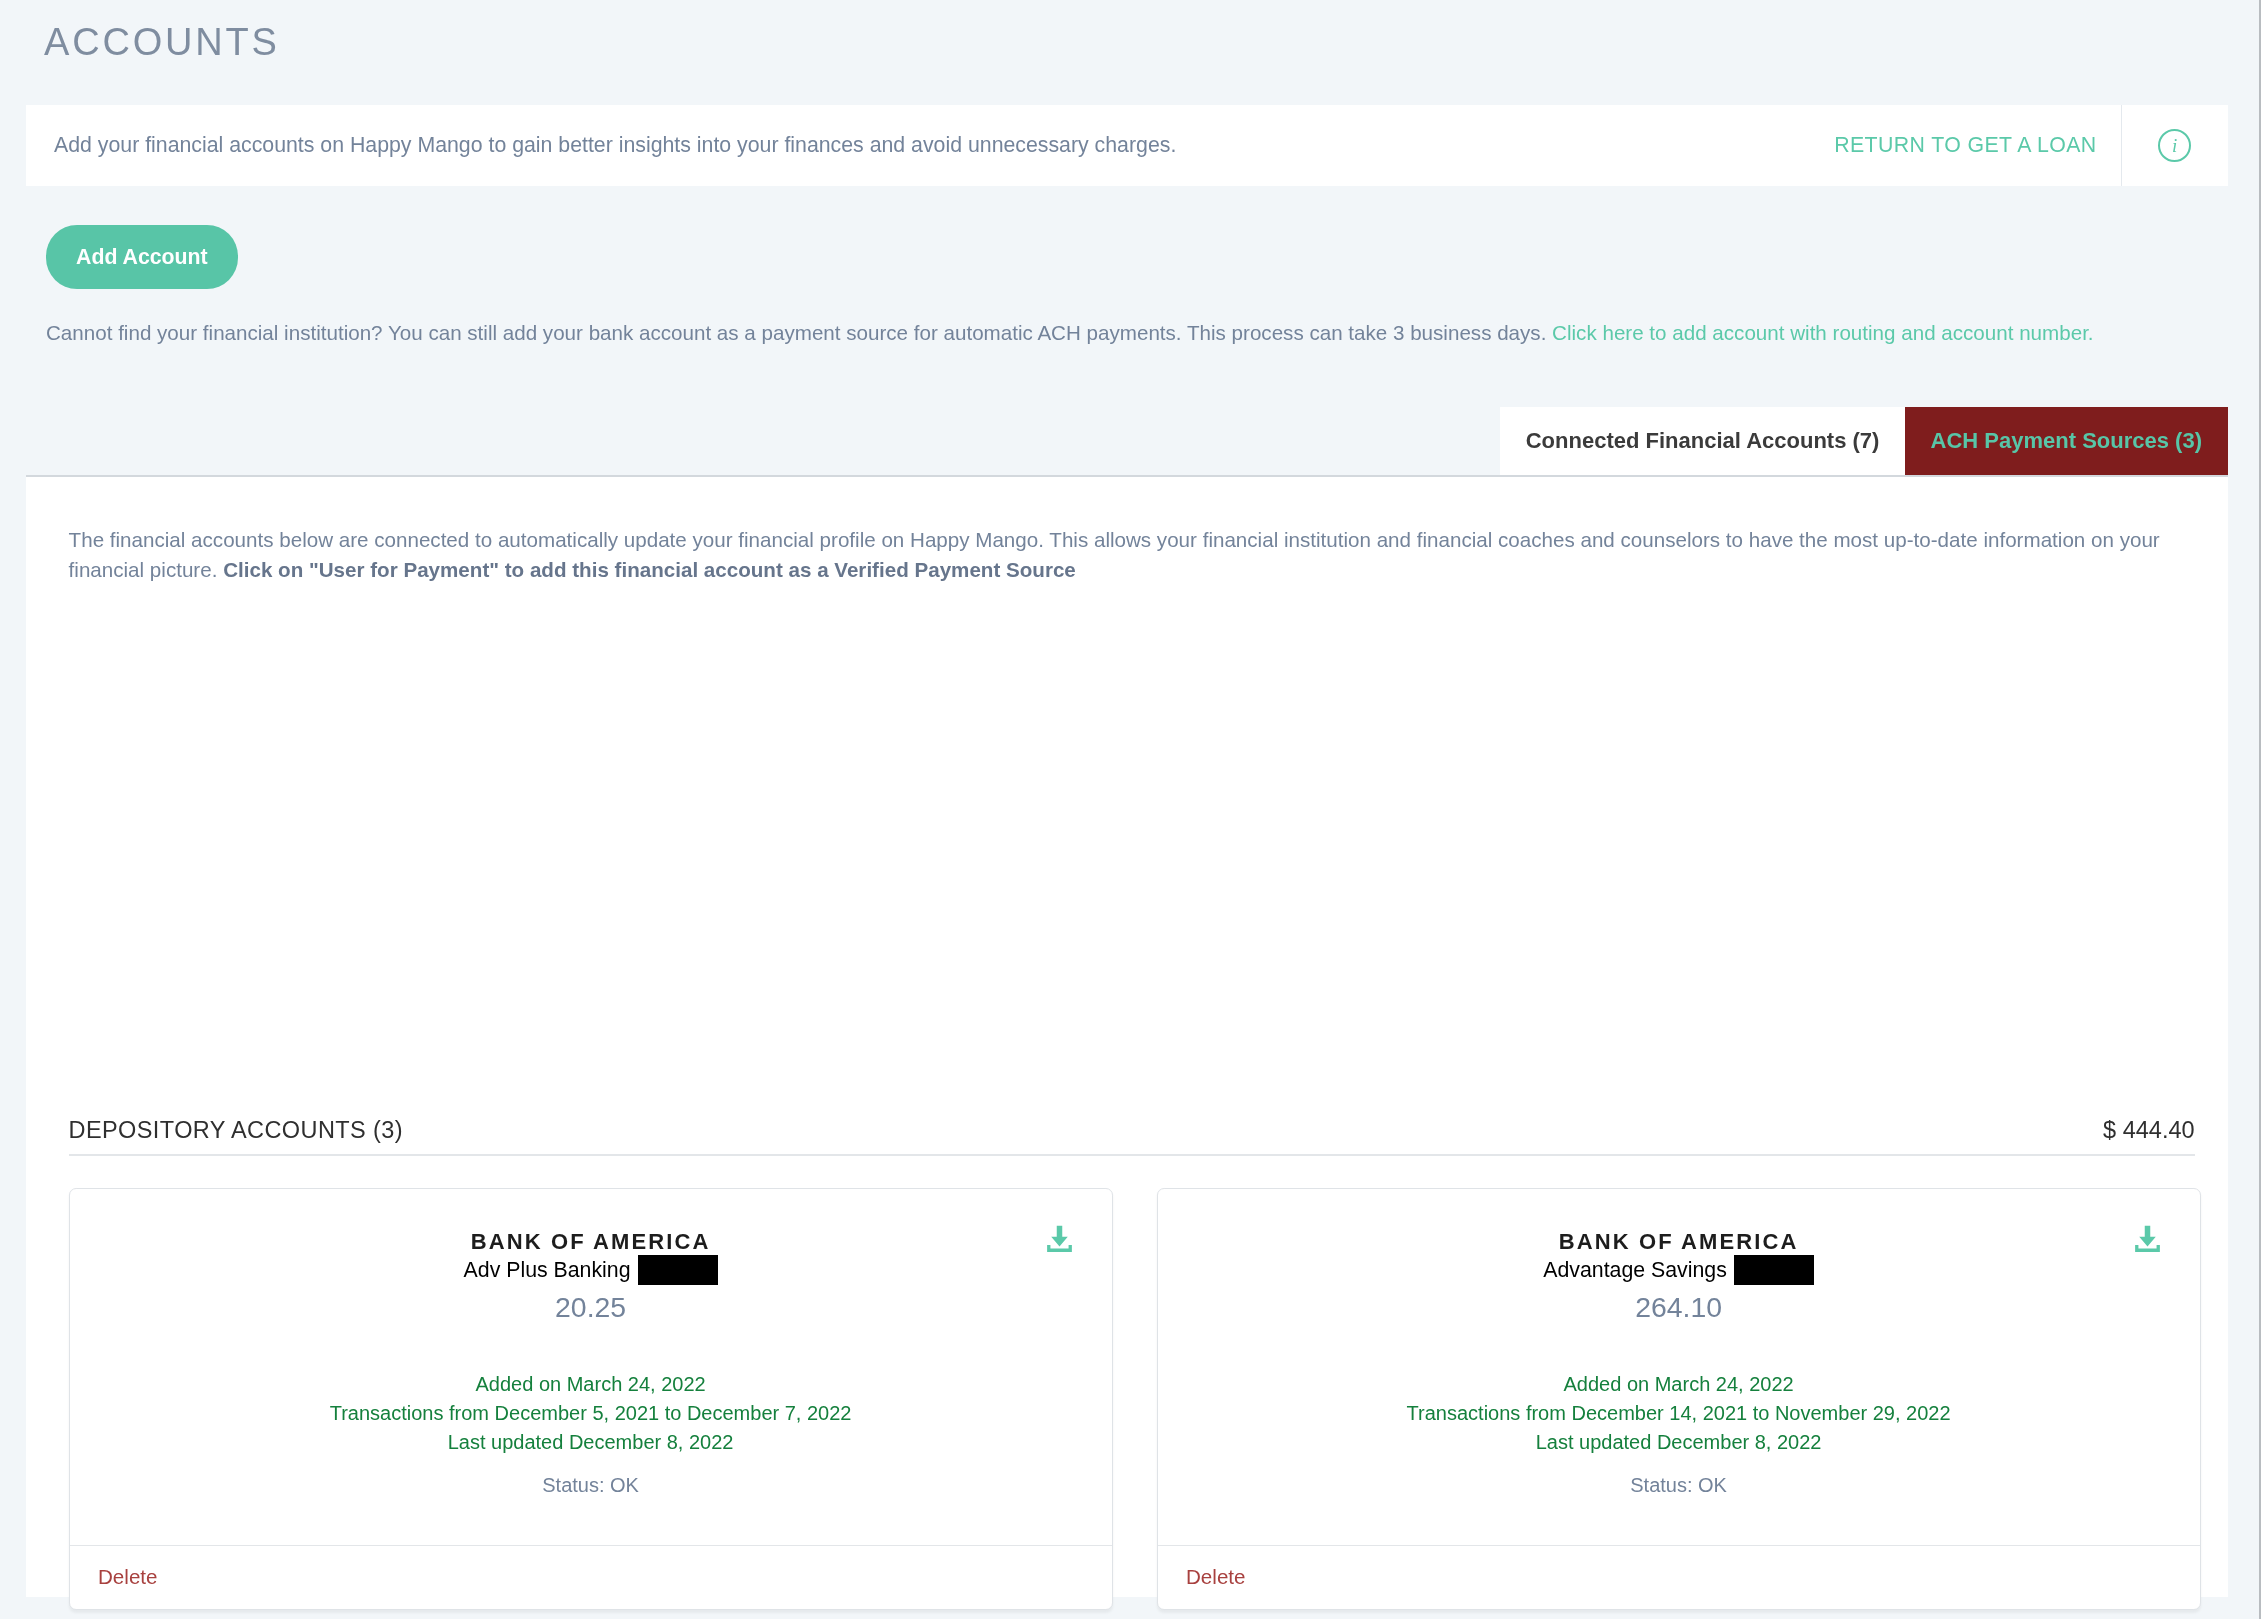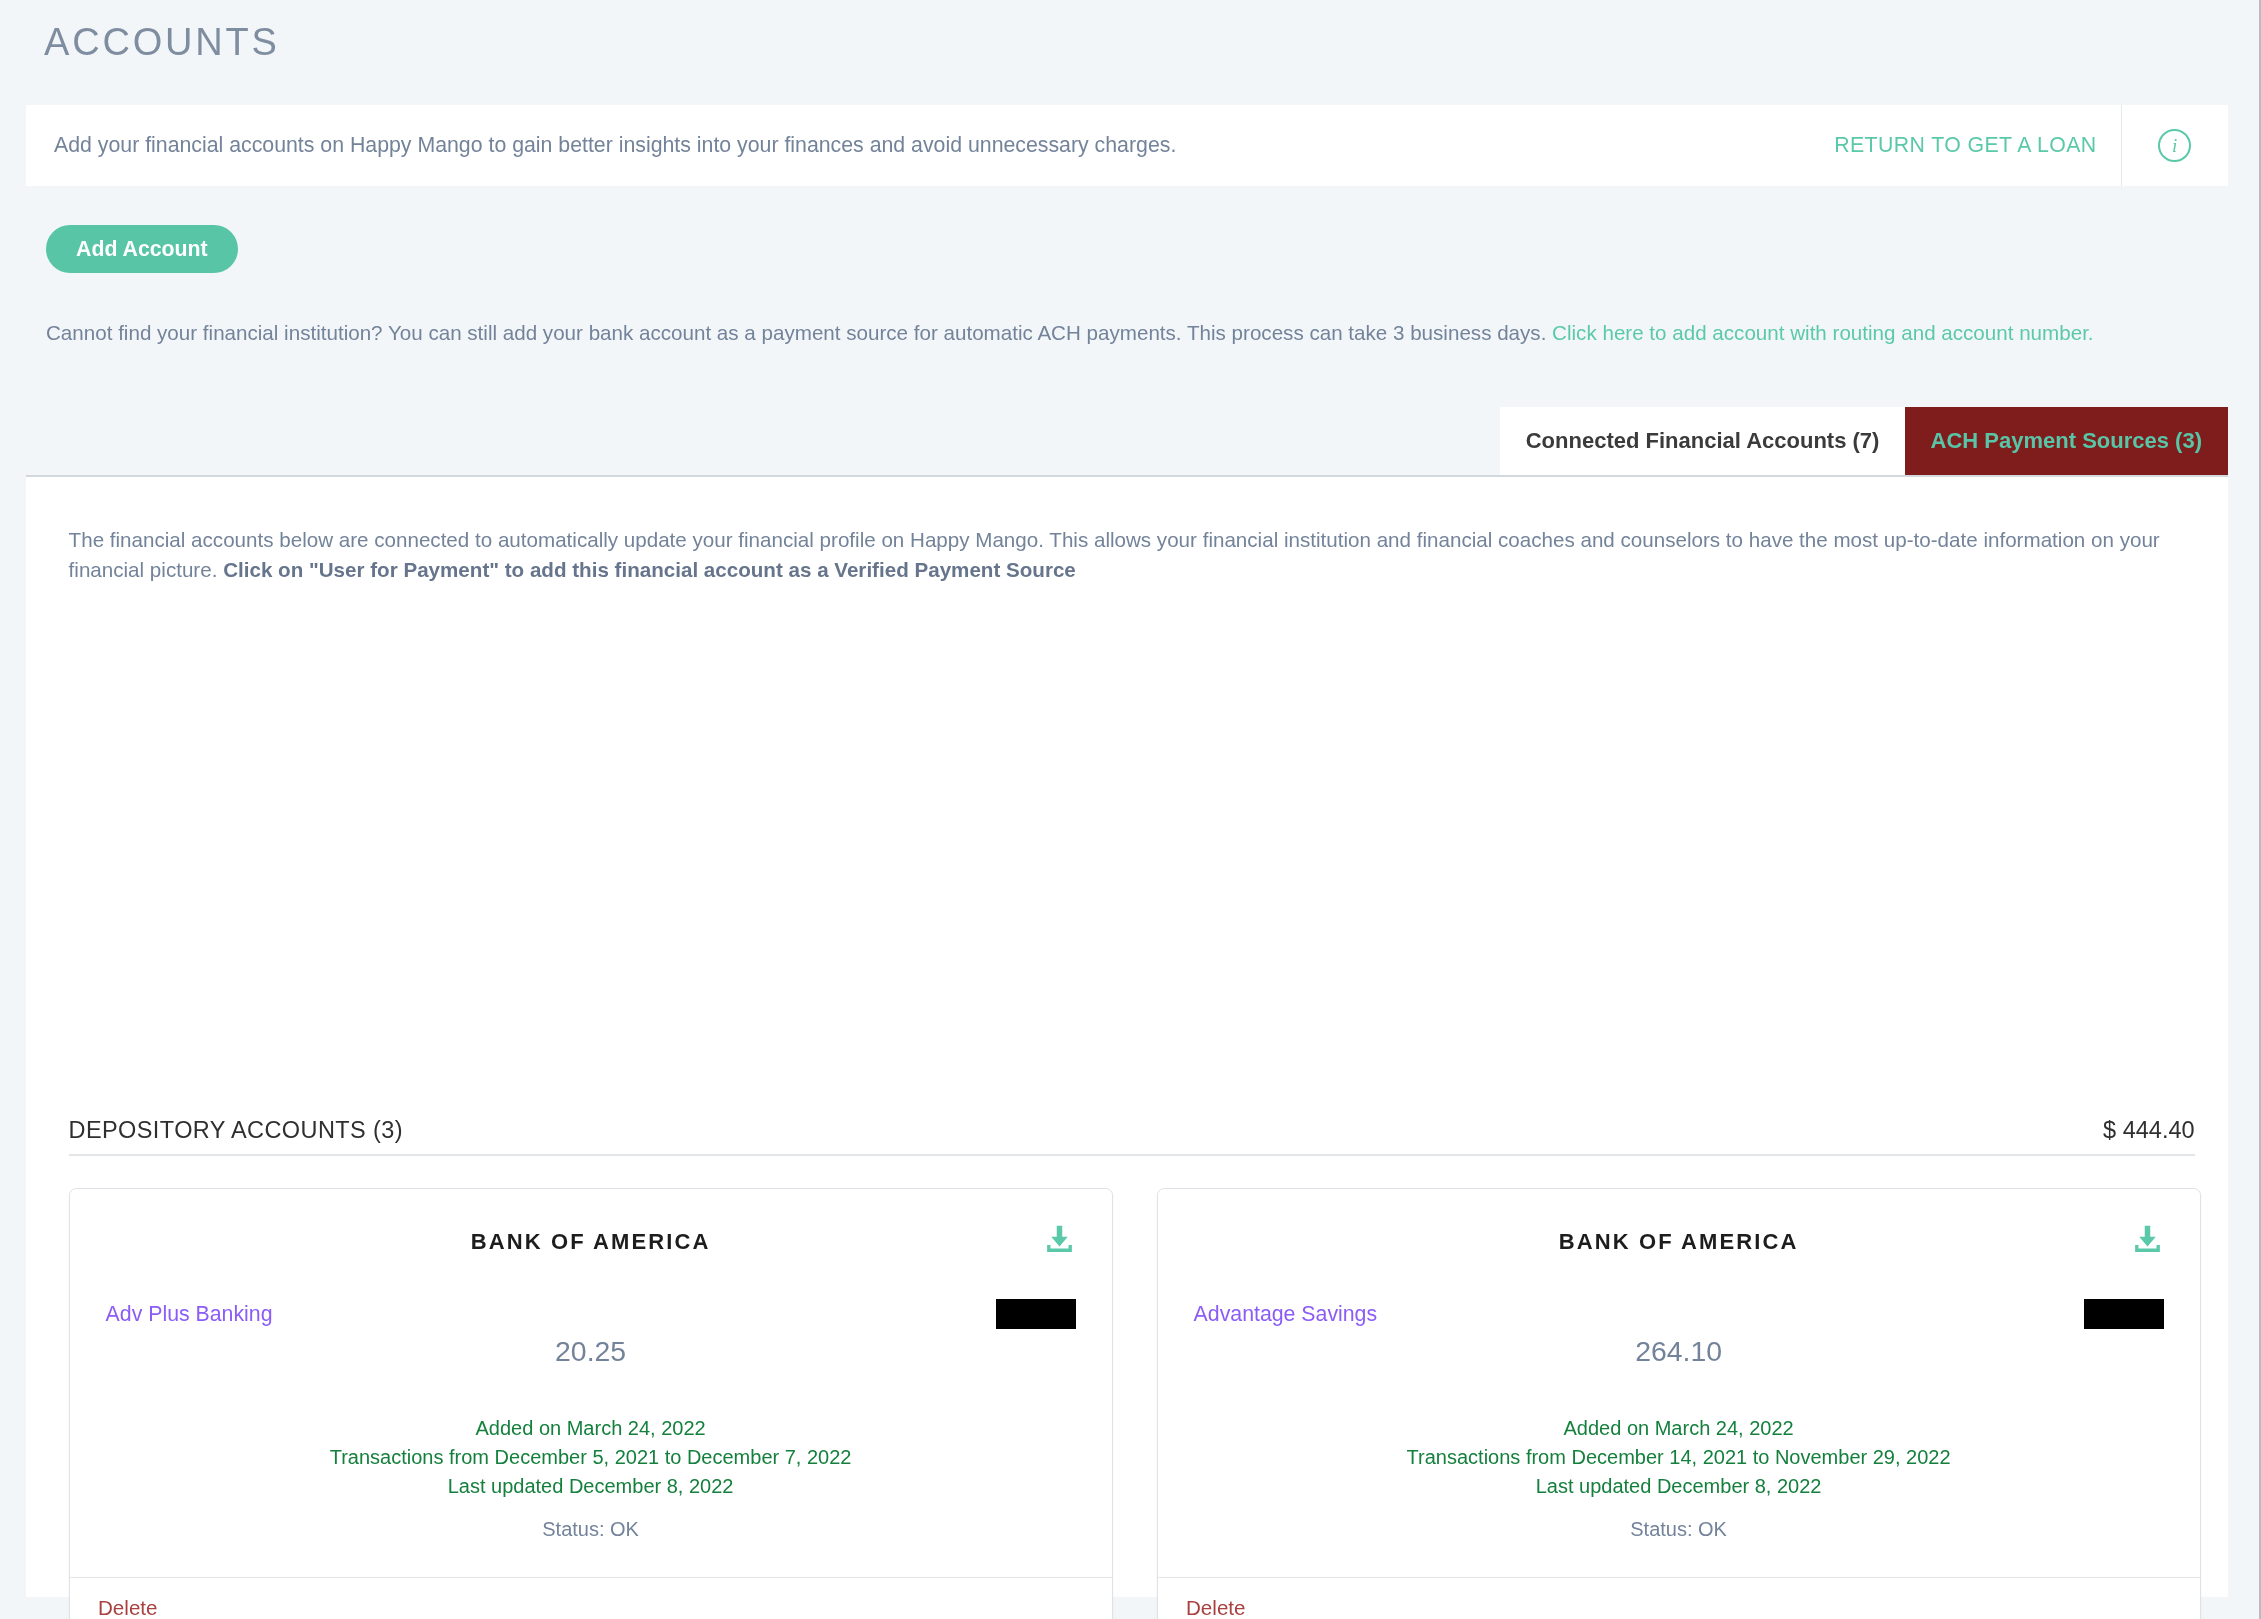--- a/index.html
+++ b/index.html
@@ -82,21 +82,21 @@
     font-family: "Liberation Serif", serif;
     font-style: italic;
     line-height: 1;
   }
 
   
   .add-account-btn {
     position: absolute;
     left: 46px;
     top: 225px;
-    height: 48px;
+    height: 64px;
     padding: 0 30px;
     background: #58c5a7;
     color: #ffffff;
     border: none;
     border-radius: 31px;
     font-size: 21.3px;
     font-weight: bold;
     font-family: "Liberation Sans", sans-serif;
     cursor: pointer;
   }
@@ -226,26 +226,25 @@
   }
   .download-icon {
     position: absolute;
     right: 36px;
     top: 34px;
     width: 33px;
     height: 33px;
     cursor: pointer;
   }
   .card-acct-line {
-    margin-top: 44px;
     font-size: 21.3px;
-    color: #8b5cf6;
-    display: flex;
-    align-items: center;
-    justify-content: space-between;
+    color: #000000;
+    display: flex;
+    align-items: center;
+    justify-content: center;
     gap: 7.1px;
   }
   .redacted {
     display: inline-block;
     width: 80px;
     height: 30px;
     background: #000000;
     vertical-align: middle;
   }
   .card-balance {

